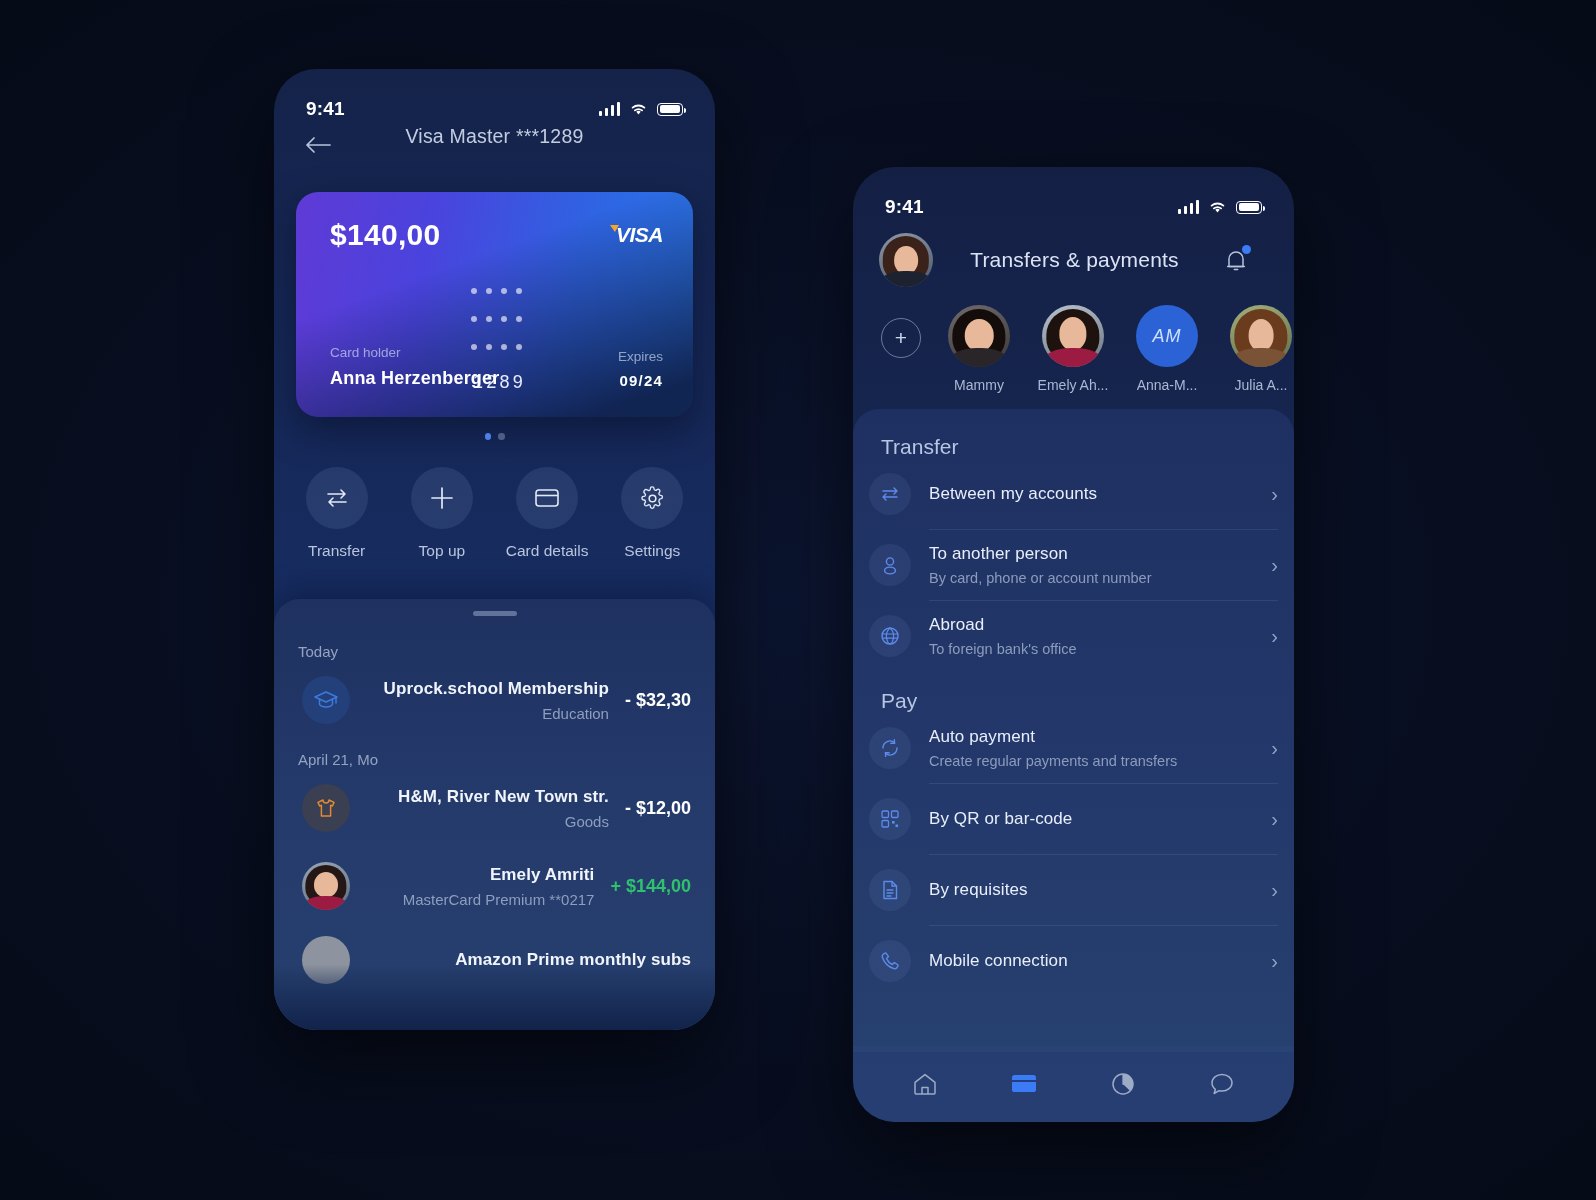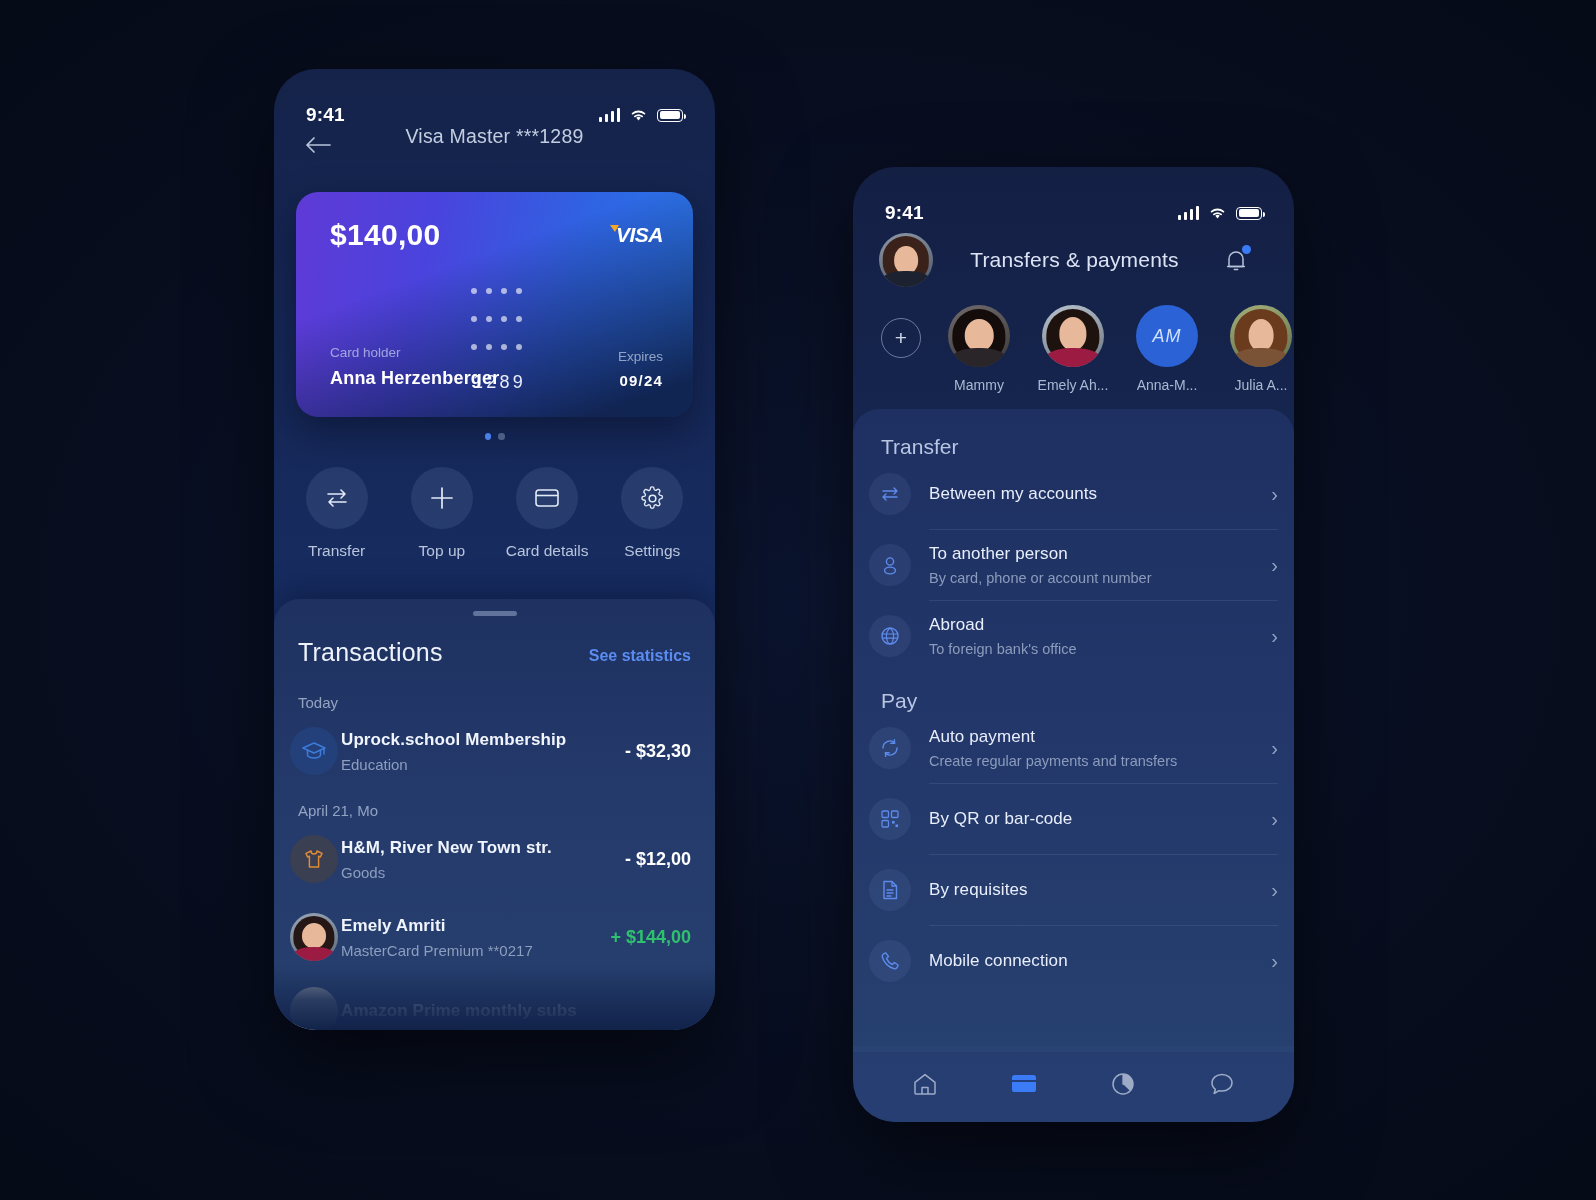--- a/index.html
+++ b/index.html
@@ -23,21 +23,21 @@
     background: linear-gradient(180deg, #15234a 0%, #16295a 40%, #18306a 75%, #1b3775 100%);
     box-shadow: 0 30px 80px rgba(0,0,0,.55);
   }
   #phone-right {
     left: 853px; top: 167px; width: 441px; height: 955px;
     background: linear-gradient(180deg, #141f44 0%, #162650 30%, #1a2f5f 70%, #21386d 100%);
     box-shadow: 0 30px 80px rgba(0,0,0,.55);
   }
 
   
-  .statusbar { position: absolute; left: 0; right: 0; top: 18px; height: 56px;
+  .statusbar { position: absolute; left: 0; right: 0; top: 12px; height: 56px;
     display: flex; align-items: center; justify-content: space-between;
     padding: 0 32px; }
   .status-time { color: #fff; font-size: 19px; font-weight: 700; letter-spacing: .2px; }
   .status-icons { display: flex; align-items: center; gap: 9px; }
   .sig { display: flex; align-items: flex-end; gap: 2.5px; height: 14px; }
   .sig i { display: block; width: 3.4px; background: #fff; border-radius: 1px; }
   .sig i:nth-child(1){height:5px}.sig i:nth-child(2){height:8px}
   .sig i:nth-child(3){height:11px}.sig i:nth-child(4){height:14px}
   .batt { width: 26px; height: 13px; border: 1.6px solid #fff; border-radius: 4px; position: relative; }
   .batt:after { content:''; position:absolute; right:-4px; top:4px; width:2.4px; height:5px;
@@ -97,21 +97,21 @@
      border-radius: 26px 26px 0 0;
      background: linear-gradient(180deg, #1e3160 0%, #243a6b 45%, #27406f 100%);
      box-shadow: 0 -8px 30px rgba(4,10,28,.35); overflow:hidden;}
   .grabber { width:44px;height:5px;border-radius:3px;background:rgba(190,205,235,.42);
      margin: 12px auto 0;}
   .sheet-head { display:flex; align-items:baseline; justify-content:space-between;
      padding: 22px 24px 0 24px;}
   .sheet-title { color:#eef2fb; font-size:25px; letter-spacing:.2px;}
   .sheet-link { color:#5b8cf0; font-size:16px; font-weight:700; cursor:pointer;}
   .daygroup-label { color:#93a3c2; font-size:15px; padding: 27px 24px 0 24px;}
-  .tx { display:flex; align-items:center; padding: 16px 24px 0 16px; gap:3px;}
+  .tx { display:flex; align-items:center; padding: 16px 24px 0 28px; gap:16px;text-align:right;}
   .tx-icon { width:48px;height:48px;border-radius:50%; flex:0 0 48px;
      display:flex;align-items:center;justify-content:center; overflow:hidden;}
   .tx-icon.edu { background:#23407a; }
   .tx-icon.goods { background:#3a3f52; }
   .tx-icon.amz { background:#8e949f; }
   .tx-body{ flex:1; min-width:0;}
   .tx-name{ color:#f0f4fc; font-size:17px; font-weight:700; letter-spacing:.1px;}
   .tx-sub { color:#8e9eBE; font-size:15px; margin-top:6px;}
   .tx-amt { color:#fff; font-size:18px; font-weight:700; white-space:nowrap;}
   .tx-amt.pos { color:#2fc16e; }
@@ -280,24 +280,20 @@
             <path d="M12 15.2a3.2 3.2 0 1 0 0-6.4 3.2 3.2 0 0 0 0 6.4z" stroke="#e2e9f7" stroke-width="1.5" fill="none"></path>
             <path d="M19.3 14.2a1.6 1.6 0 0 0 .3 1.8l.1.1a1.9 1.9 0 1 1-2.7 2.7l-.1-.1a1.6 1.6 0 0 0-1.8-.3 1.6 1.6 0 0 0-1 1.5v.2a1.9 1.9 0 1 1-3.8 0v-.1a1.6 1.6 0 0 0-1-1.5 1.6 1.6 0 0 0-1.8.3l-.1.1a1.9 1.9 0 1 1-2.7-2.7l.1-.1a1.6 1.6 0 0 0 .3-1.8 1.6 1.6 0 0 0-1.5-1H3.4a1.9 1.9 0 0 1 0-3.8h.1a1.6 1.6 0 0 0 1.5-1 1.6 1.6 0 0 0-.3-1.8l-.1-.1A1.9 1.9 0 1 1 7.3 2.8l.1.1a1.6 1.6 0 0 0 1.8.3h.1a1.6 1.6 0 0 0 1-1.5V1.5a1.9 1.9 0 0 1 3.8 0v.1a1.6 1.6 0 0 0 1 1.5 1.6 1.6 0 0 0 1.8-.3l.1-.1a1.9 1.9 0 1 1 2.7 2.7l-.1.1a1.6 1.6 0 0 0-.3 1.8v.1a1.6 1.6 0 0 0 1.5 1h.2a1.9 1.9 0 0 1 0 3.8h-.1a1.6 1.6 0 0 0-1.5 1z" stroke="#e2e9f7" stroke-width="1.4" fill="none" transform="translate(0.5 1.2) scale(0.92)"></path>
           </svg>
         </div>
         <div class="act-label">Settings</div>
       </div>
     </div>
 
     <div class="sheet">
       <div class="grabber"></div>
-      <div class="sheet-head">
-        <div class="sheet-title">Transactions</div>
-        <div class="sheet-link">See statistics</div>
-      </div>
 
       <div class="daygroup-label">Today</div>
 
       <div class="tx">
         <div class="tx-icon edu">
           <svg width="26" height="22" viewBox="0 0 26 22">
             <path d="M13 3L2 8l11 5 11-5-11-5z" stroke="#3d7bdb" stroke-width="1.5" fill="none" stroke-linejoin="round"></path>
             <path d="M6.5 10.4V15c0 1.6 2.9 3 6.5 3s6.5-1.4 6.5-3v-4.6" stroke="#3d7bdb" stroke-width="1.5" fill="none" stroke-linecap="round"></path>
             <path d="M23 8v6" stroke="#3d7bdb" stroke-width="1.5" stroke-linecap="round"></path>
           </svg>

